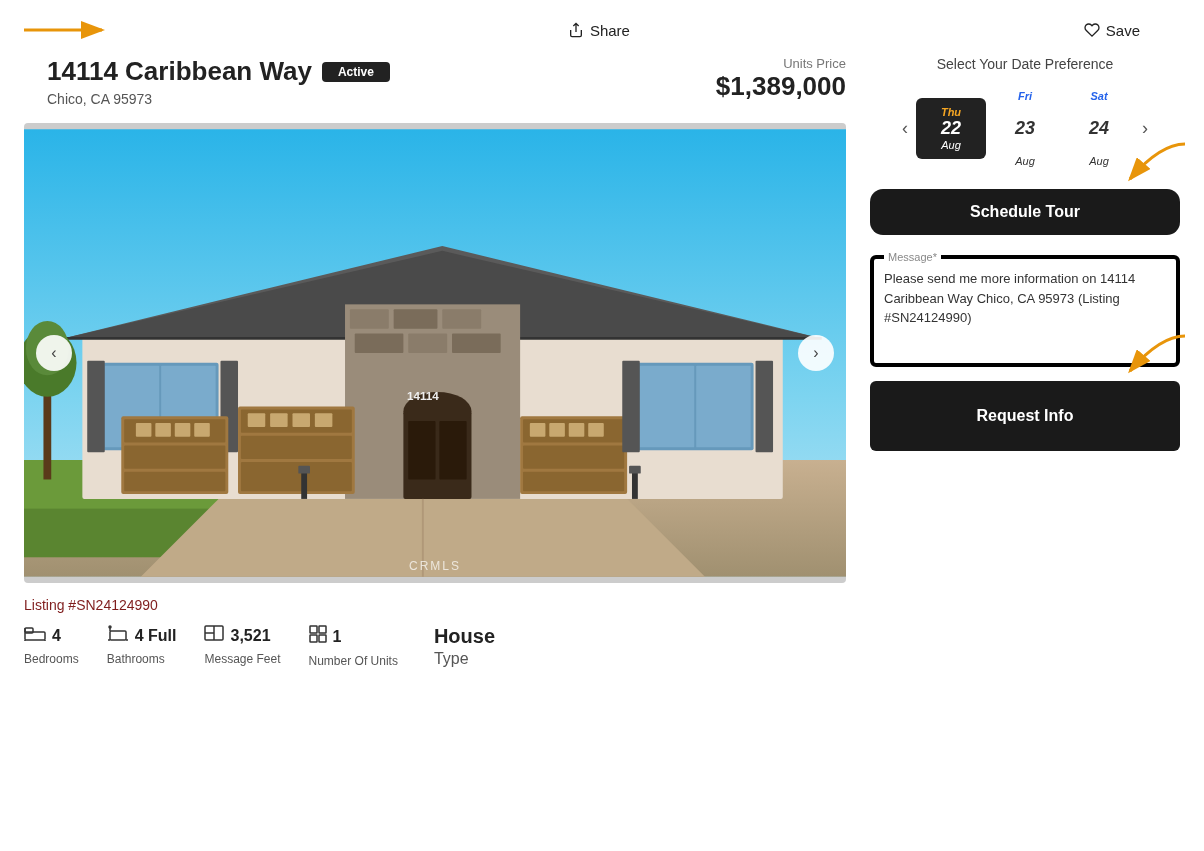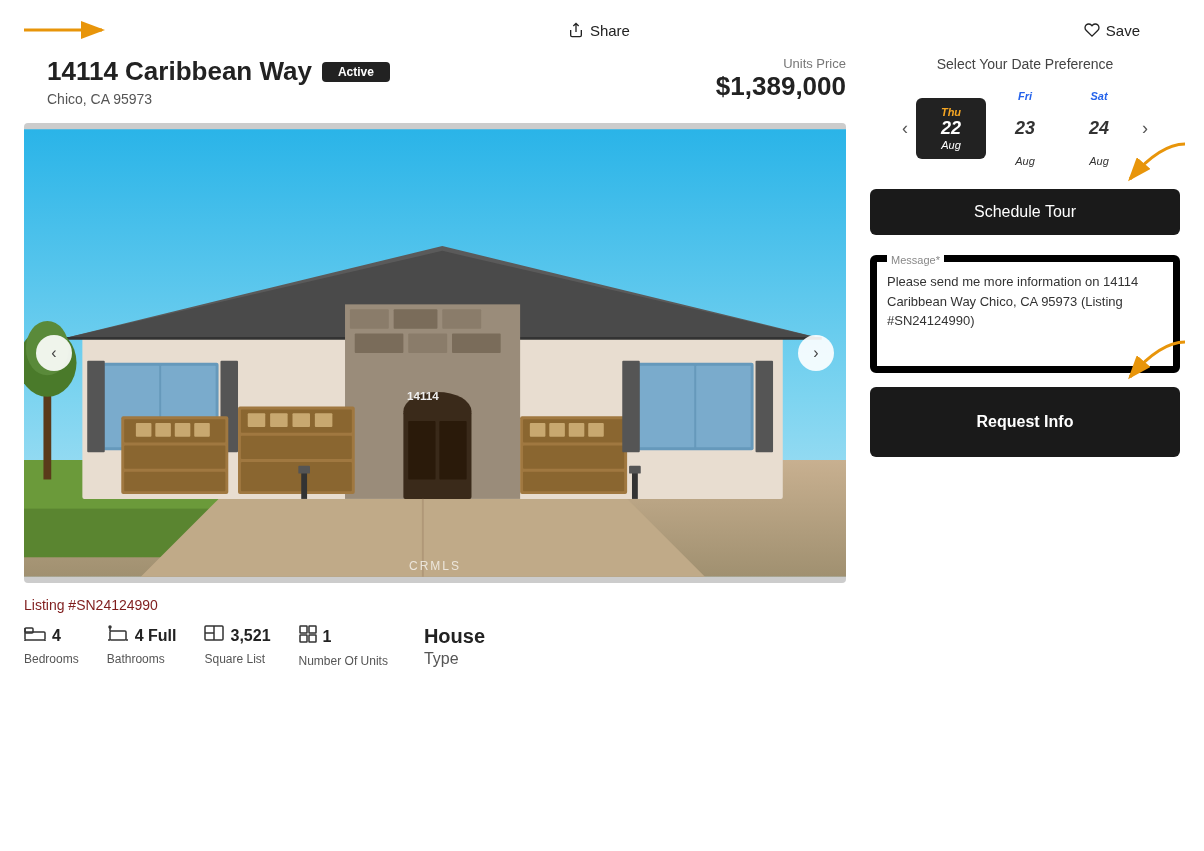--- a/index.html
+++ b/index.html
@@ -47,25 +47,25 @@
     .date-selector { display: flex; align-items: center; justify-content: center; gap: 4px; margin-bottom: 14px; }
     .date-nav { background: none; border: none; cursor: pointer; font-size: 18px; color: #555; padding: 0 4px; }
     .date-option { display: flex; flex-direction: column; align-items: center; padding: 8px 20px; border-radius: 6px; cursor: pointer; min-width: 70px; font-style: italic; }
     .date-option.active { background: #222; color: #fff; border-radius: 6px; }
     .date-option:not(.active) { color: #333; gap: 16px; }
     .date-day { font-size: 11px; font-weight: 600; }
     .date-num { font-size: 18px; font-weight: 700; }
     .date-month { font-size: 11px; }
     .date-option.active .date-day { color: #f5a623; }
     .date-option:not(.active) .date-day { color: #2563eb; }
-    .schedule-btn { width: 100%; background: #1a1a1a; color: #fff; border: none; border-radius: 6px; padding: 14px; font-size: 16px; font-weight: 400; cursor: pointer; }
+    .schedule-btn { width: 100%; background: #1a1a1a; color: #fff; border: none; border-radius: 13px; padding: 14px; font-size: 16px; font-weight: 700; cursor: pointer; }
 
     .request-section { }
     .request-desc { text-align: center; font-size: 14px; color: #555; margin-bottom: 14px; line-height: 1.5; }
-    .message-field-wrap { border: 7px solid #000000; border-radius: 6px; padding: 2px 10px 10px 10px; margin-bottom: 14px; position: relative; }
+    .message-field-wrap { border: 4px solid #000000; border-radius: 6px; padding: 2px 10px 10px 10px; margin-bottom: 14px; position: relative; }
     .message-label { font-size: 11px; color: #888; background: #fff; position: absolute; top: -8px; left: 10px; padding: 0 4px; }
     .message-textarea { width: 100%; border: none; outline: none; resize: none; font-size: 13px; color: #333; line-height: 1.5; min-height: 80px; margin-top: 8px; font-family: inherit; }
     .request-btn { width: 100%; background: #1a1a1a; color: #fff; border: none; border-radius: 6px; padding: 26px; font-size: 16px; font-weight: 600; cursor: pointer; }
   </style>
 </head>
 <body>
 
 <div class="page-wrapper">
 
   <div style="display:flex; justify-content:space-between; align-items:center; margin-bottom:12px; padding-right:40px;">
@@ -258,21 +258,21 @@
           <div class="stat-icon-row">
             <span class="icon-sqft">
               <svg width="20" height="16" viewBox="0 0 20 16" fill="none" stroke="#333" stroke-width="1.5">
                 <rect x="1" y="1" width="18" height="14" rx="1"></rect>
                 <line x1="1" y1="8" x2="10" y2="8"></line>
                 <line x1="10" y1="1" x2="10" y2="15"></line>
               </svg>
             </span>
             <span class="stat-number">3,521</span>
           </div>
-          <div class="stat-label">Square List</div>
+          <div class="stat-label">Message Feet</div>
         </div>
 
         <div class="stat-item">
           <div class="stat-icon-row">
             <span class="icon-units">
               <svg width="18" height="18" viewBox="0 0 18 18" fill="none" stroke="#333" stroke-width="1.5">
                 <rect x="1" y="1" width="7" height="7" rx="0.5"></rect>
                 <rect x="10" y="1" width="7" height="7" rx="0.5"></rect>
                 <rect x="1" y="10" width="7" height="7" rx="0.5"></rect>
                 <rect x="10" y="10" width="7" height="7" rx="0.5"></rect>

